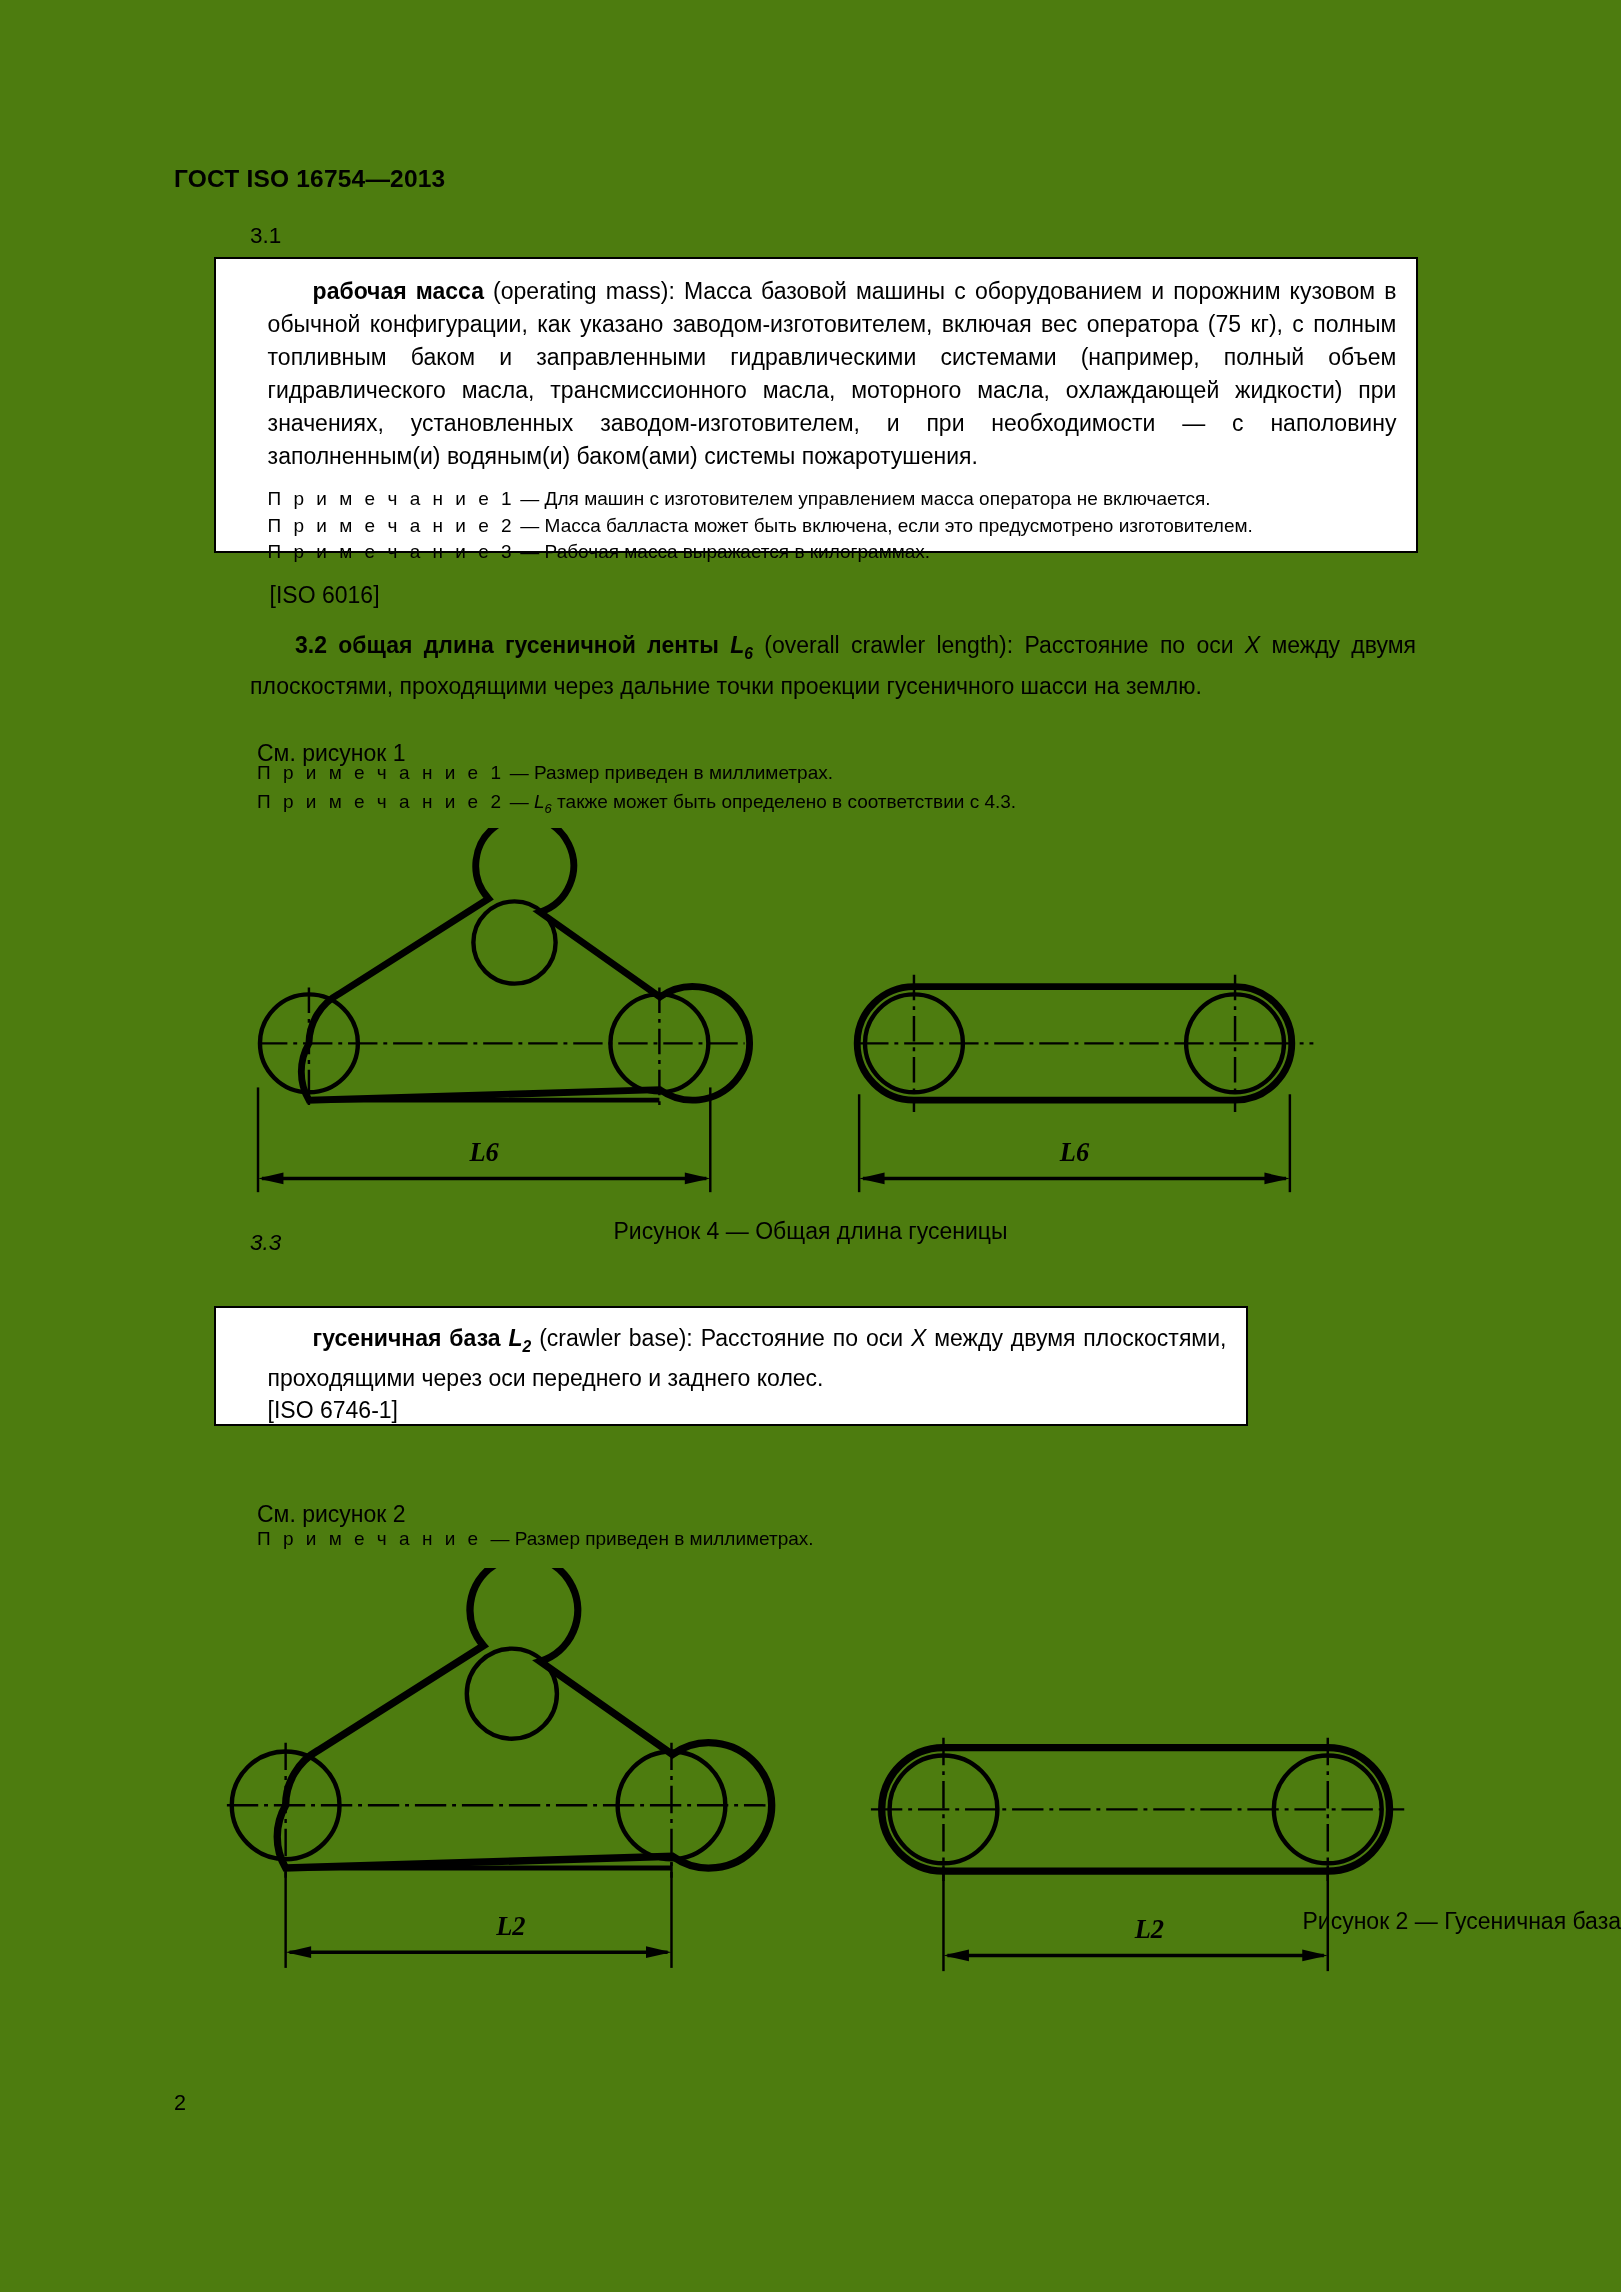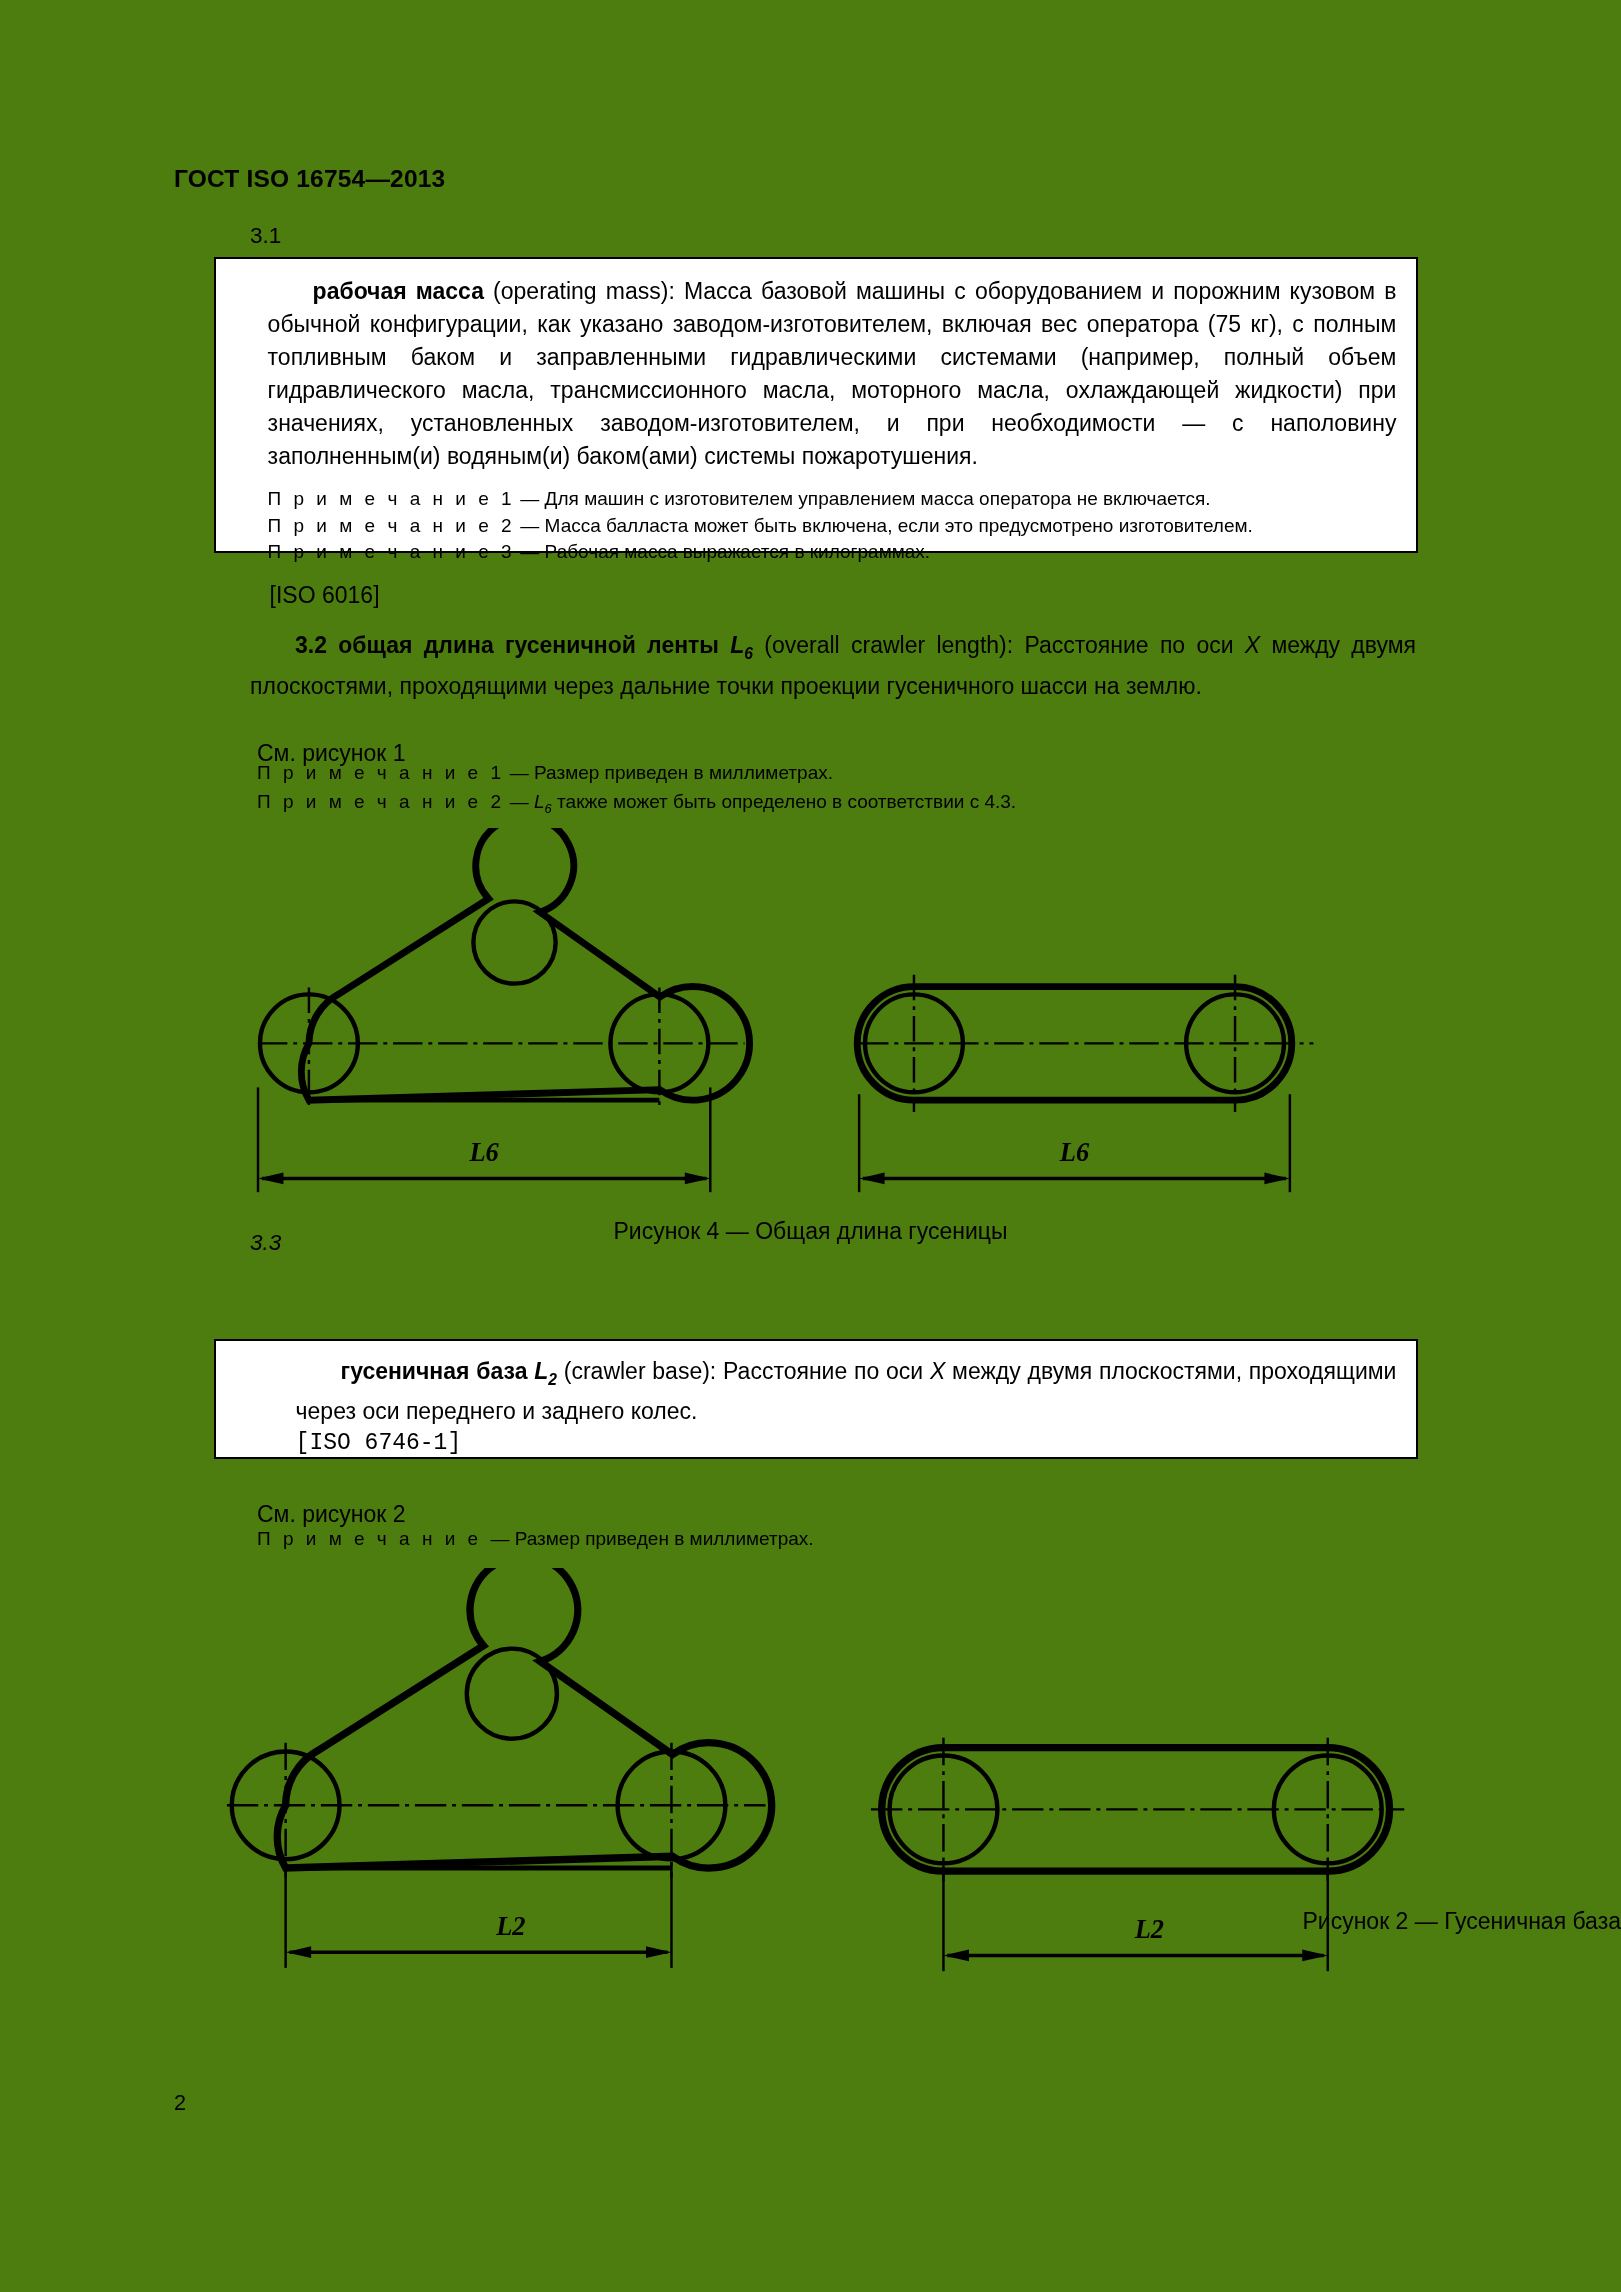--- a/index.html
+++ b/index.html
@@ -208,24 +208,24 @@
       <polygon points="446,358 420,352 420,364" fill="#000"></polygon>
 
       <text x="226" y="340" font-family="Liberation Serif, serif" font-size="27" font-style="italic" font-weight="bold" text-anchor="middle" fill="#000">L6</text>
     </svg>
   </div>
 
   <div class="fig-caption" style="top:1218px;">Рисунок 4 — Общая длина гусеницы</div>
 
   <div class="clause-num" style="left:250px; top:1230px;font-style:italic;">3.3</div>
 
-  <div class="def-box" style="left:214px; top:1339px; width:1204px; height:120px;padding-left:28px;">
+  <div class="def-box" style="left:214px; top:1306px; width:1034px; height:120px;">
     <div class="def-inner" style="padding:13.7px 19.6px 9.8px 19.6px;">
       <p class="def-para"><b>гусеничная база</b><b> </b><b class="ital"><span>L</span><sub>2</sub></b><span> (crawler base): Расстояние по оси </span><span class="ital">X</span><span> между двумя плоскостями, проходящими через оси переднего и заднего колес.</span></p>
-      <div style="font-size:23px; margin-top:2px;font-family:Liberation Mono, monospace;">[ISO 6746-1]</div>
+      <div style="font-size:23px; margin-top:2px;">[ISO 6746-1]</div>
     </div>
   </div>
 
   <div class="plain-line" style="left:257px; top:1469px;">См. рисунок 2</div>
 
   <div class="note-out" style="left:257px; top:1526px;"><span class="note-lbl">П р и м е ч а н и е </span><span> — Размер приведен в миллиметрах.</span></div>
 
   <div class="figwrap" style="left:221px; top:1568px;">
     <svg width="568" height="412" viewBox="0 0 580 420">
       <path d="M 66 242

